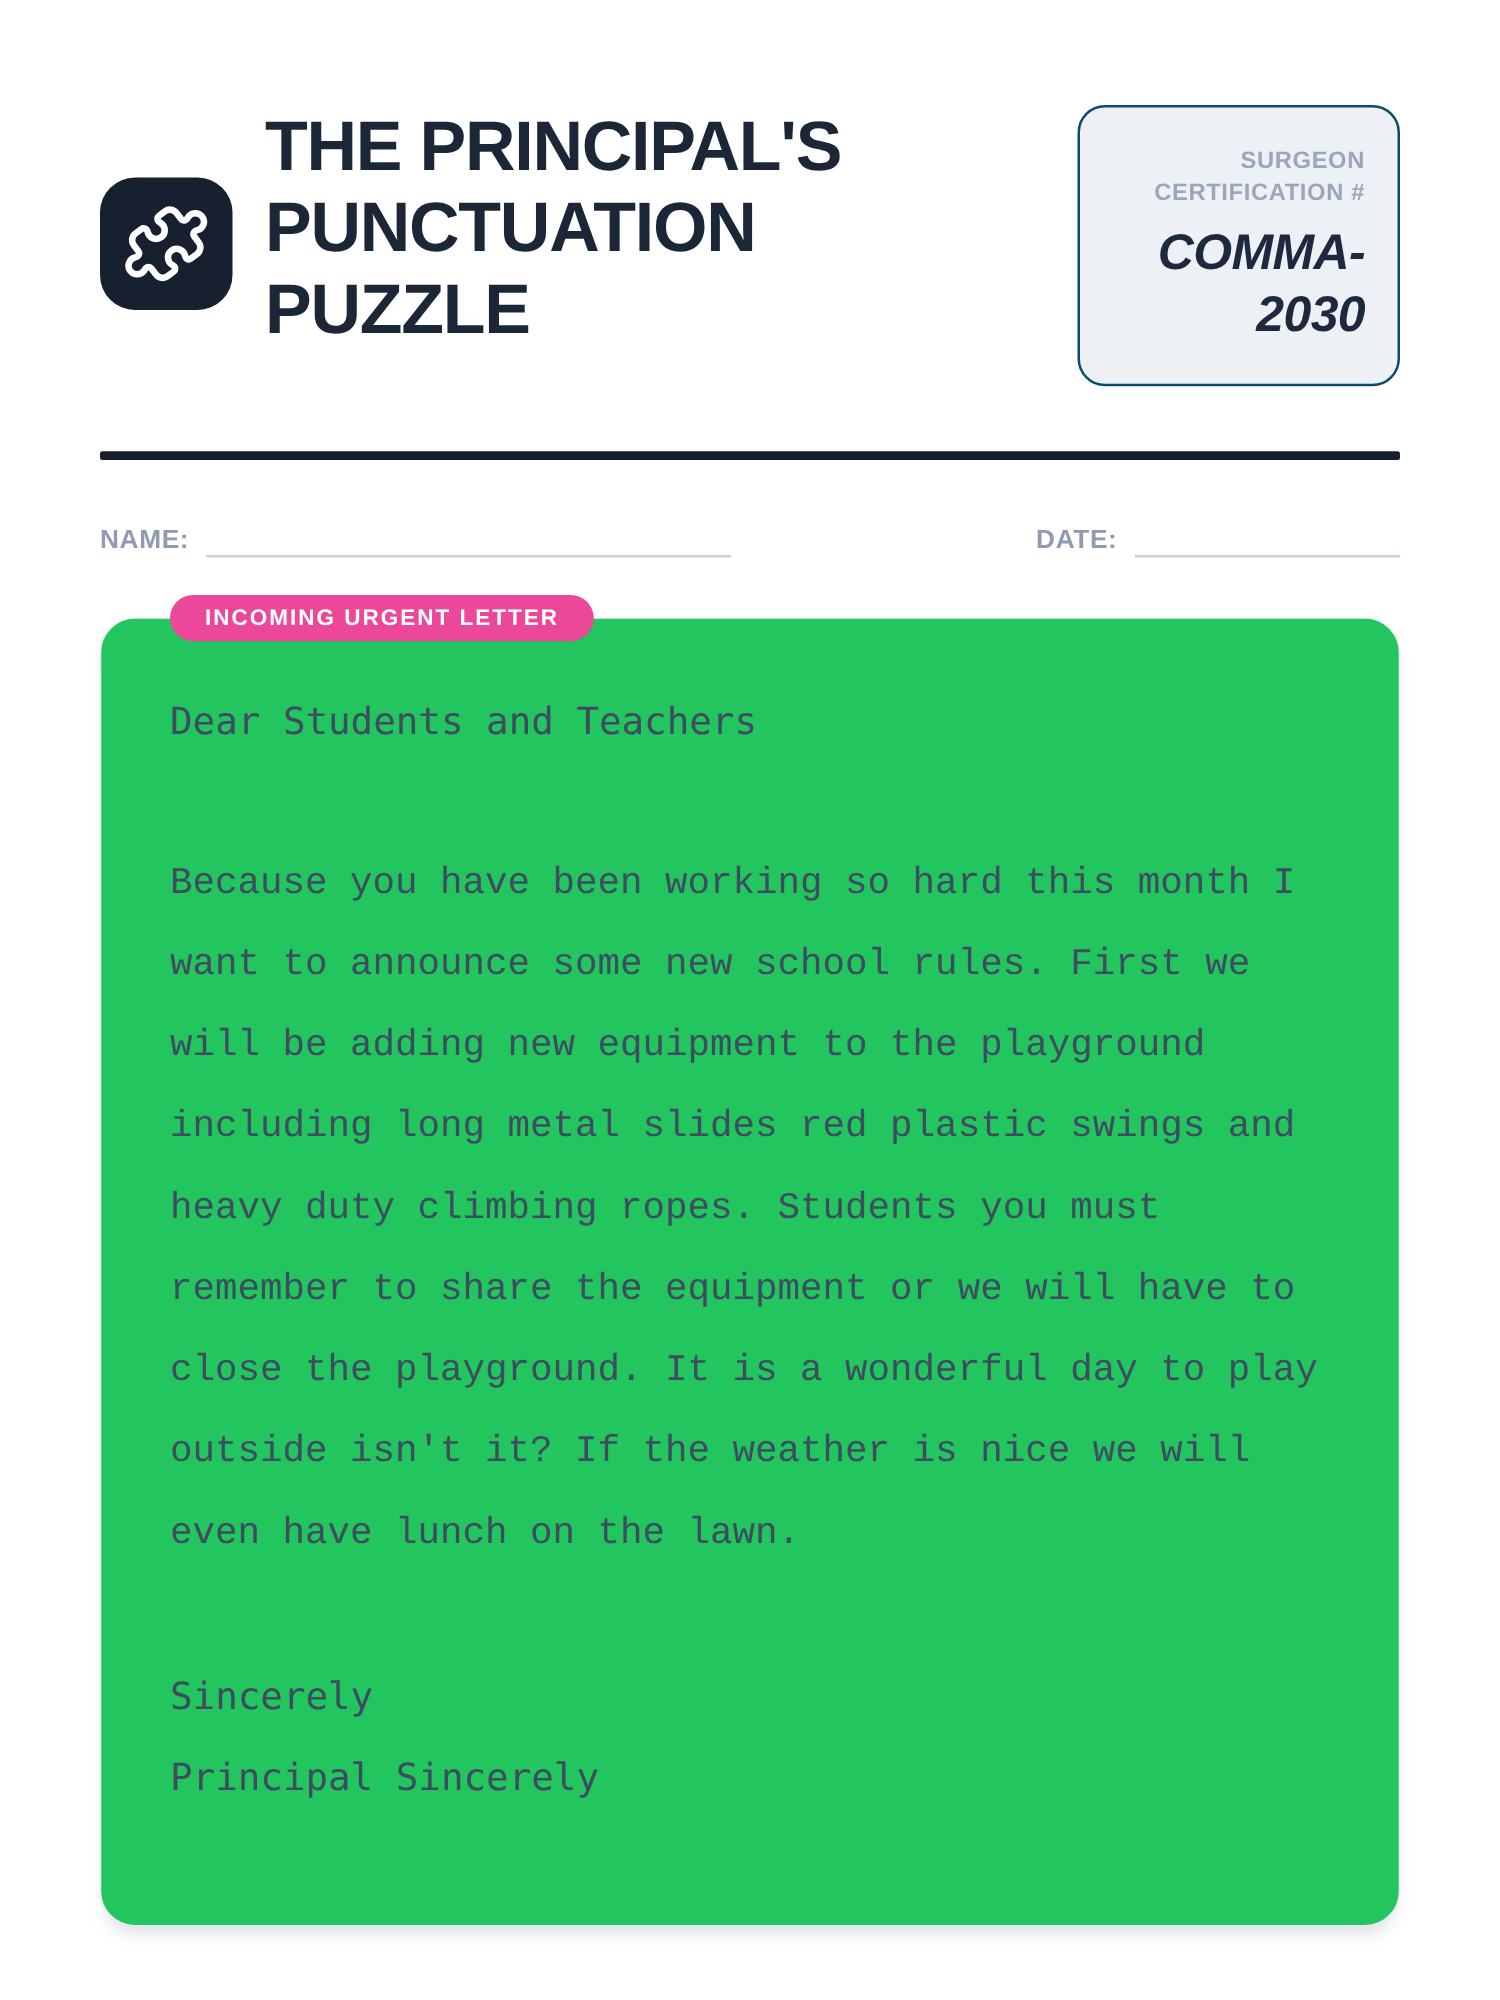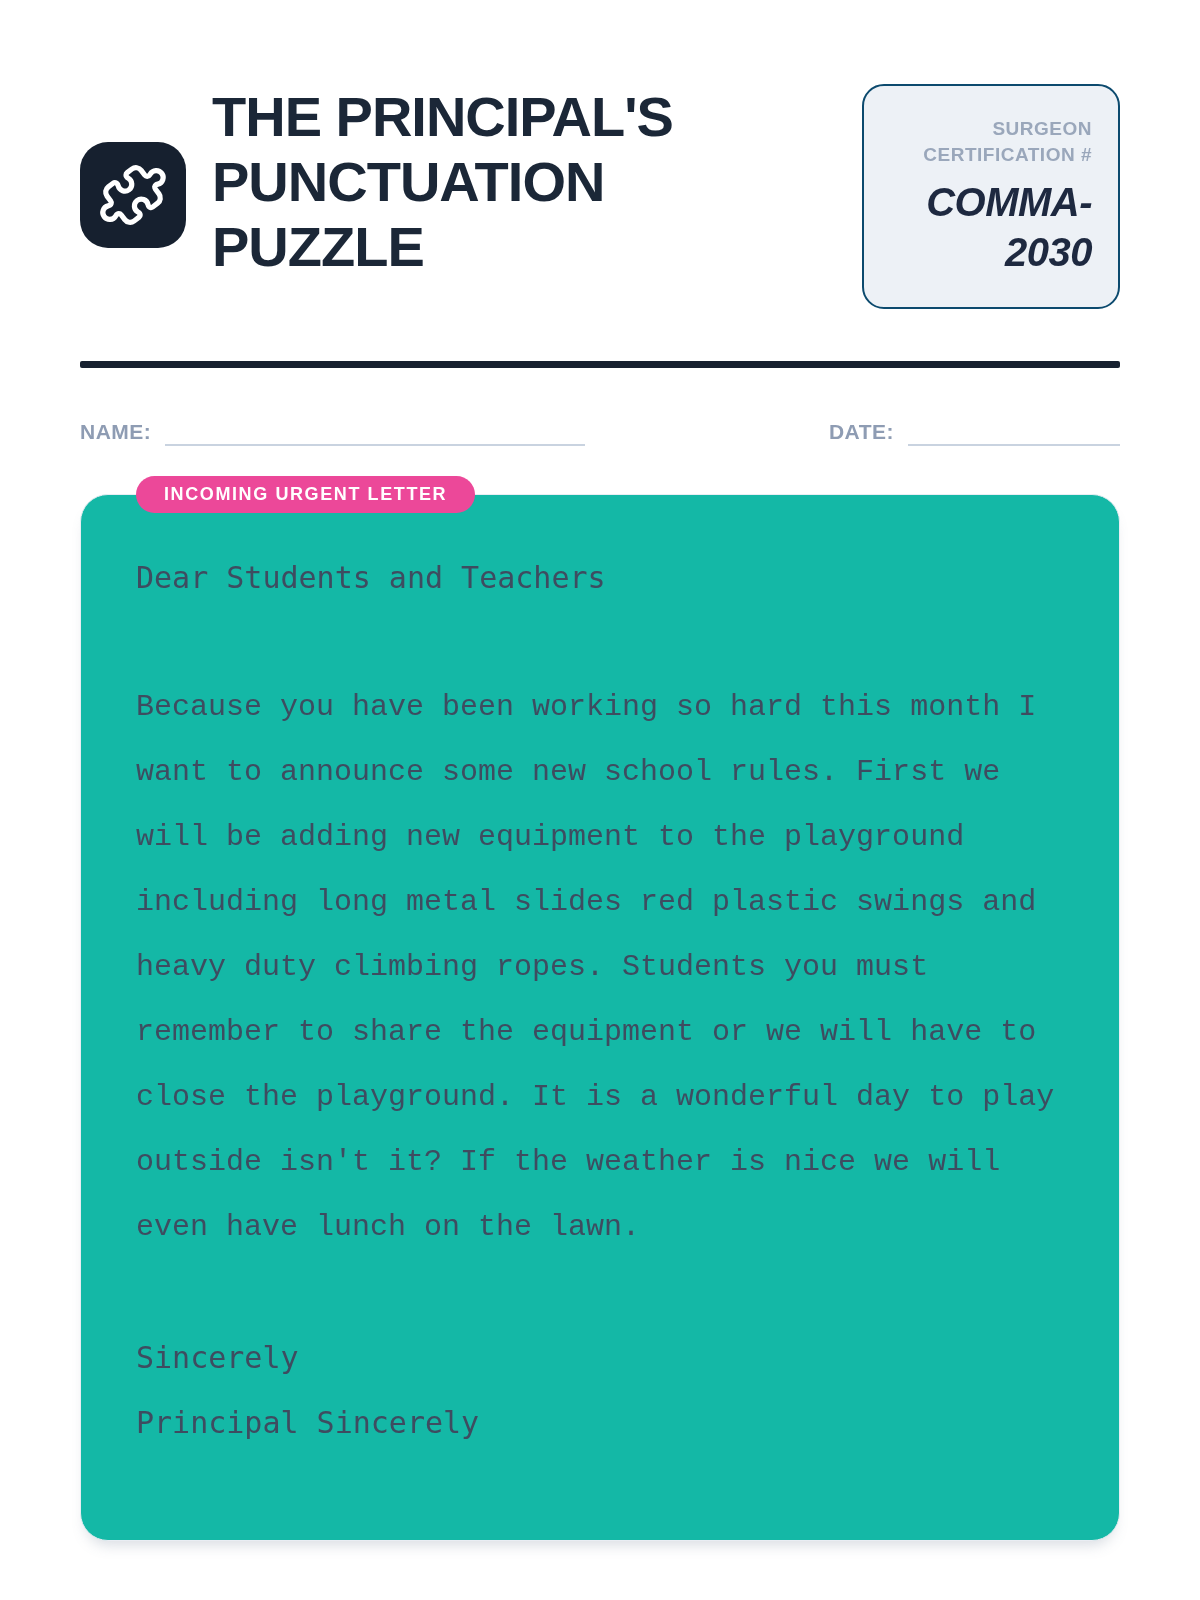--- a/index.html
+++ b/index.html
@@ -128,21 +128,21 @@
     background: #ec4899;
     color: #ffffff;
     font-size: 18px;
     font-weight: 800;
     letter-spacing: 1.6px;
     padding: 8px 28px;
     border-radius: 999px;
     z-index: 2;
   }
   .letter-box {
-    background: #14b8a6;
+    background: #22c55e;
     border: 1px solid #e9edf3;
     border-radius: 28px;
     padding: 50px 55px 85px 55px;
     box-shadow: 0 10px 14px -6px rgba(100, 116, 139, 0.25);
     min-height: 1045px;
   }
   .letter-text {
     font-family: "DejaVu Sans Mono", monospace;
     font-size: 30px;
     line-height: 65px;

